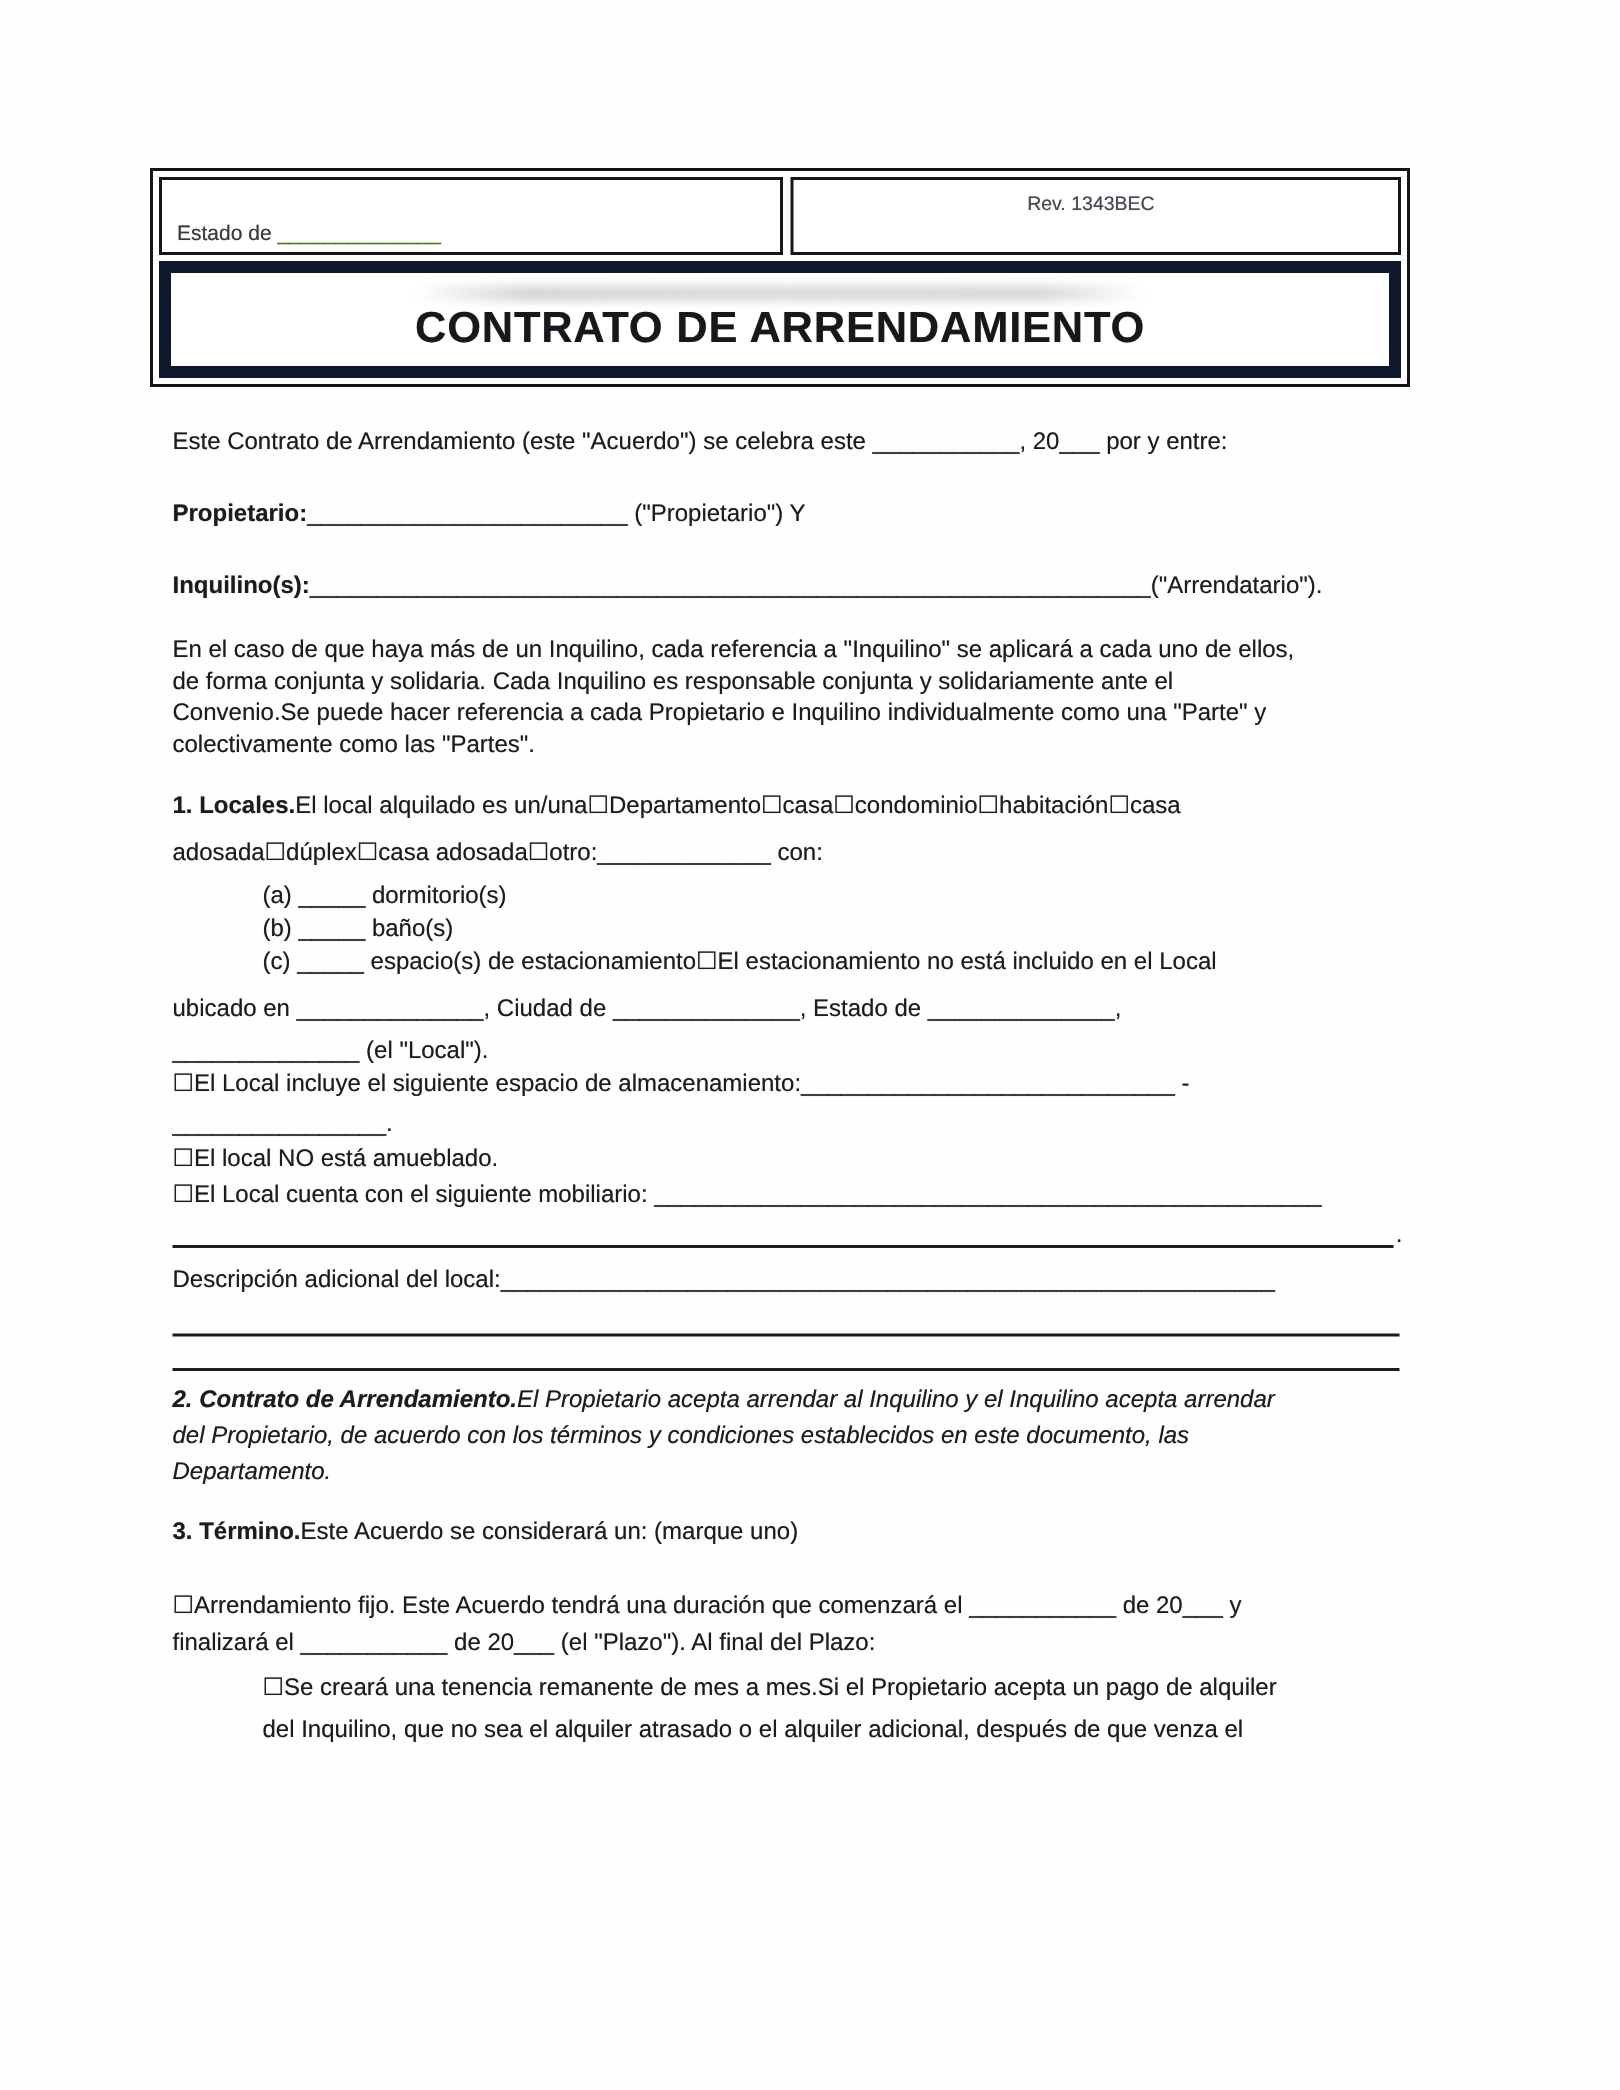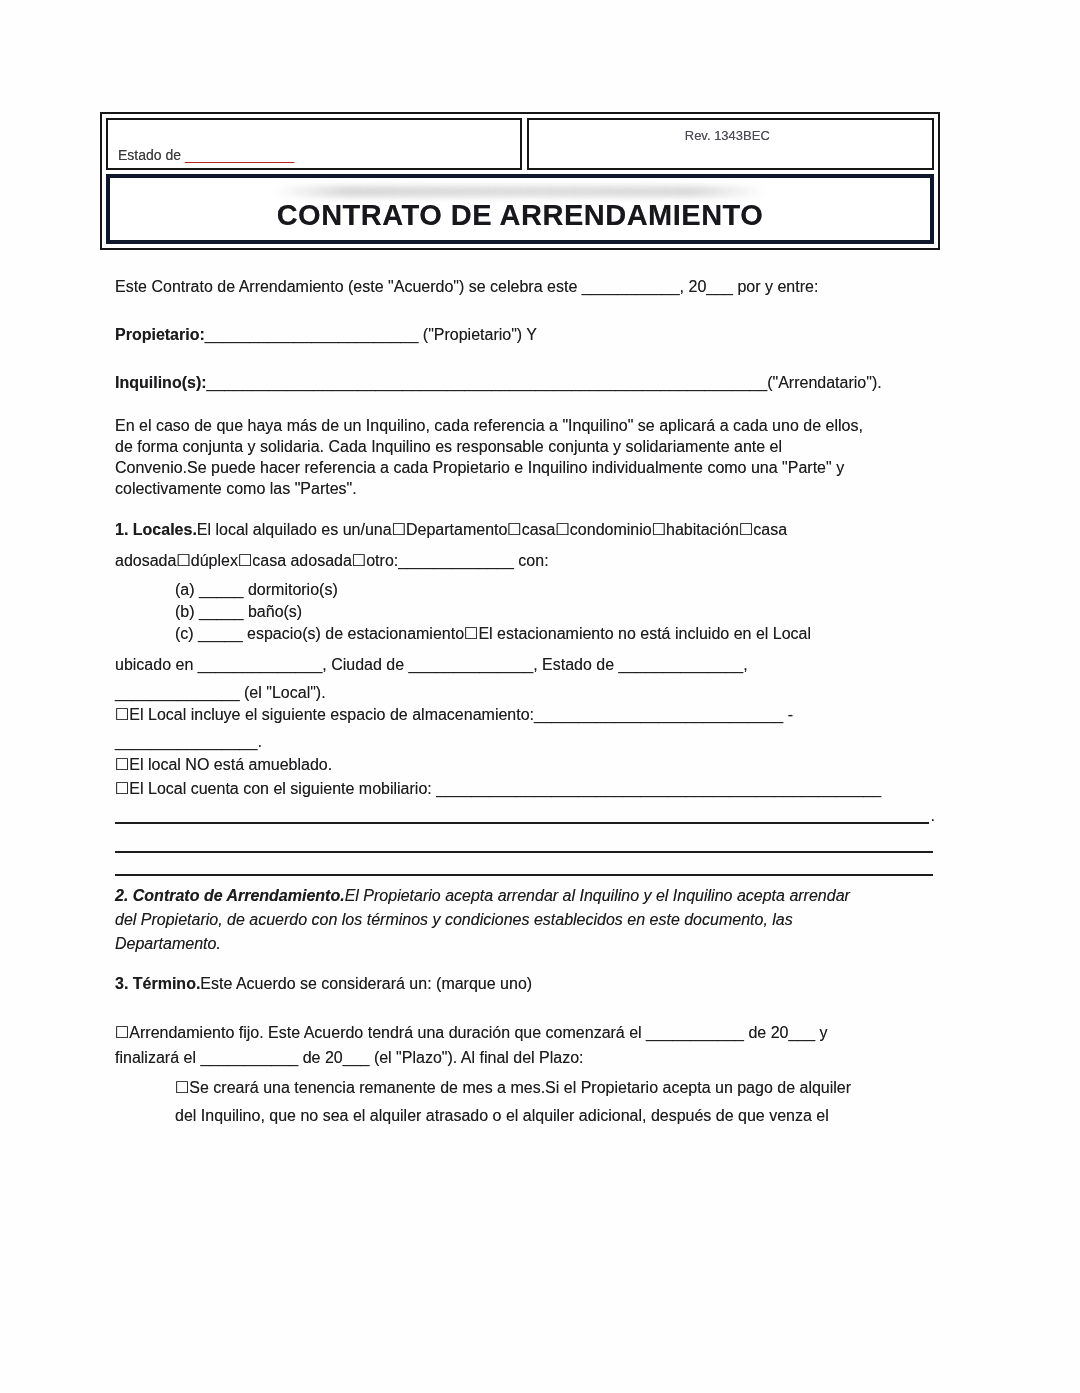--- a/index.html
+++ b/index.html
@@ -19,23 +19,23 @@
     border:2px solid #161616;padding:4px;
   }
   .row-top{display:flex;gap:5px;margin-bottom:4px;}
   .cell{border:2px solid #161616;box-sizing:border-box;background:#fff;}
   .cell-left{flex:1.02;height:52px;position:relative;}
   .cell-right{flex:1;height:52px;text-align:center;}
   .estado-line{
     position:absolute;left:10px;bottom:5px;font-size:14px;color:#3a3a3c;
     white-space:nowrap;
   }
-  .estado-blank{color:#b91c1c;letter-spacing:0;}
+  .estado-blank{color:#4d7c0f;letter-spacing:0;}
   .rev{display:inline-block;padding:8px 6px 0 0;font-size:13px;color:#4a4a55;}
-  .row-title{border:4px solid #0f172a;height:62px;background:#fff;position:relative;}
+  .row-title{border:8px solid #0f172a;height:62px;background:#fff;position:relative;}
   .ghost{
     height:11px;width:60%;margin:8px auto 0 auto;border-radius:6px;
     background:linear-gradient(90deg,rgba(170,170,170,0) 0%,rgba(150,150,150,.38) 15%,rgba(140,140,140,.3) 50%,rgba(150,150,150,.36) 85%,rgba(170,170,170,0) 100%);
     filter:blur(3px);
   }
   .doc-title{
     text-align:center;font-size:29px;font-weight:bold;letter-spacing:.5px;
     color:#17171c;margin-top:2px;white-space:nowrap;
   }
   
@@ -112,20 +112,23 @@
 
       <div class="line" style="margin-top:1px">☐El local NO está amueblado.</div>
       <div class="line" style="margin-top:2px">
         <span>☐El Local cuenta con el siguiente mobiliario: </span><span>__________________________________________________</span>
       </div>
       <div class="line rule-line" style="margin-top:4px">
         <span class="rule-fill"></span>
           <span class="period">.</span>
       </div>
 
+      <div class="line" style="margin-top:8px">
+        <span>Descripción adicional del local:</span><span>__________________________________________________________</span>
+      </div>
       <div class="rule" style="margin-top:6px;width:818px"></div>
       <div class="rule" style="margin-top:3px;width:818px"></div>
     </div>
 
     <div class="s2" style="margin-top:8px">
       <div class="line">
         <span class="b">2. Contrato de Arrendamiento.</span><span>El Propietario acepta arrendar al Inquilino y el Inquilino acepta arrendar</span>
       </div>
       <div class="line">del Propietario, de acuerdo con los términos y condiciones establecidos en este documento, las</div>
       <div class="line">Departamento.</div>

